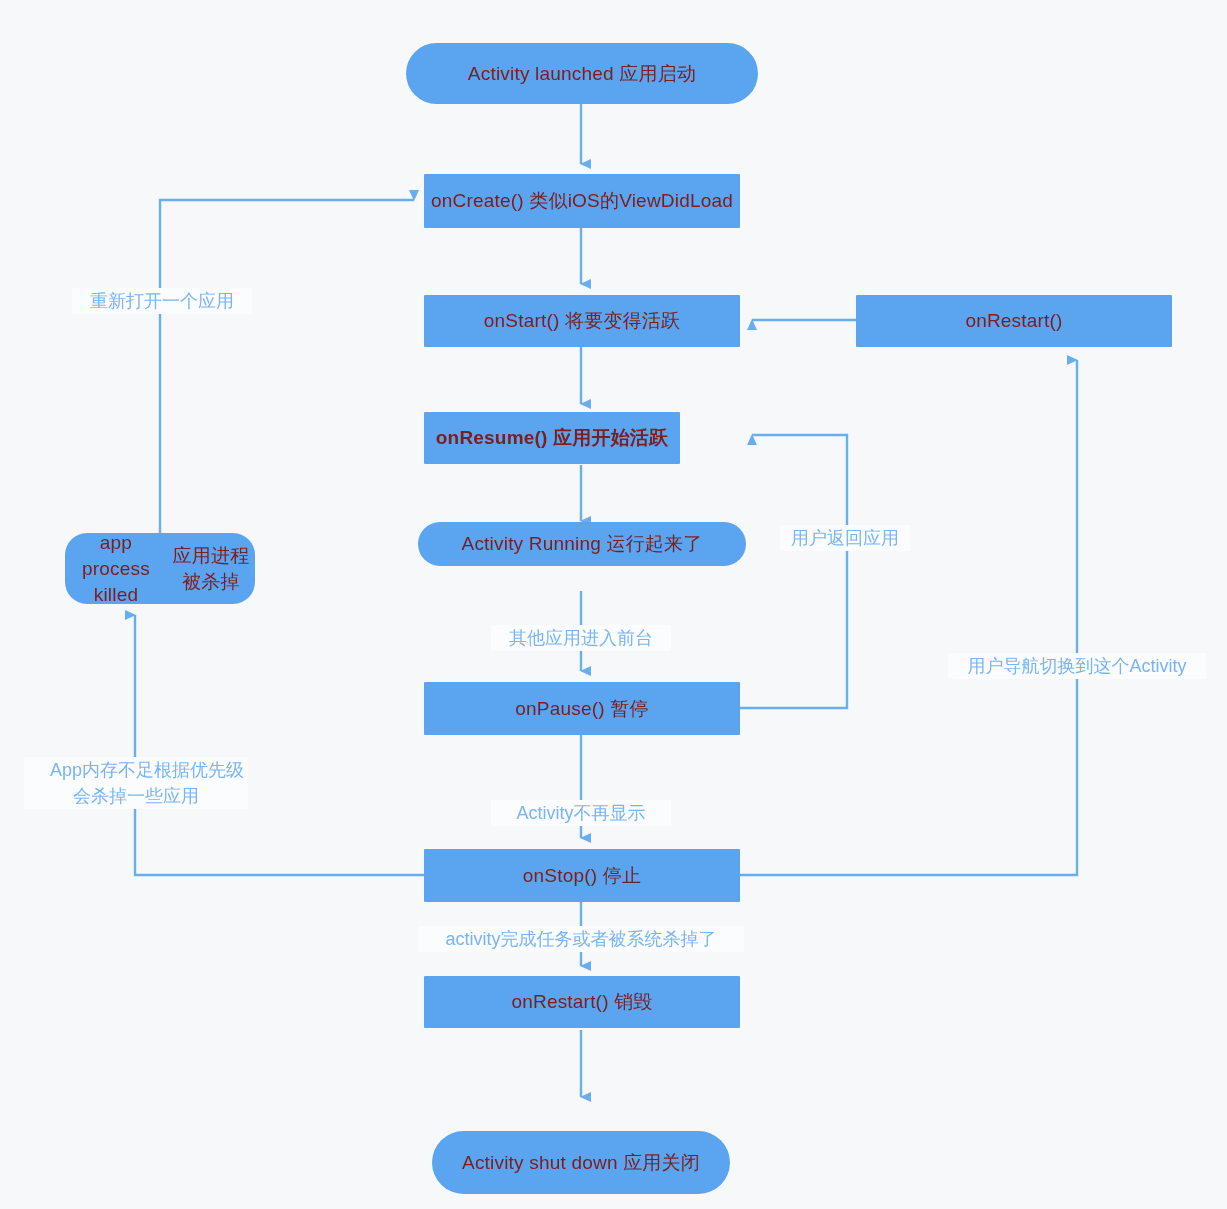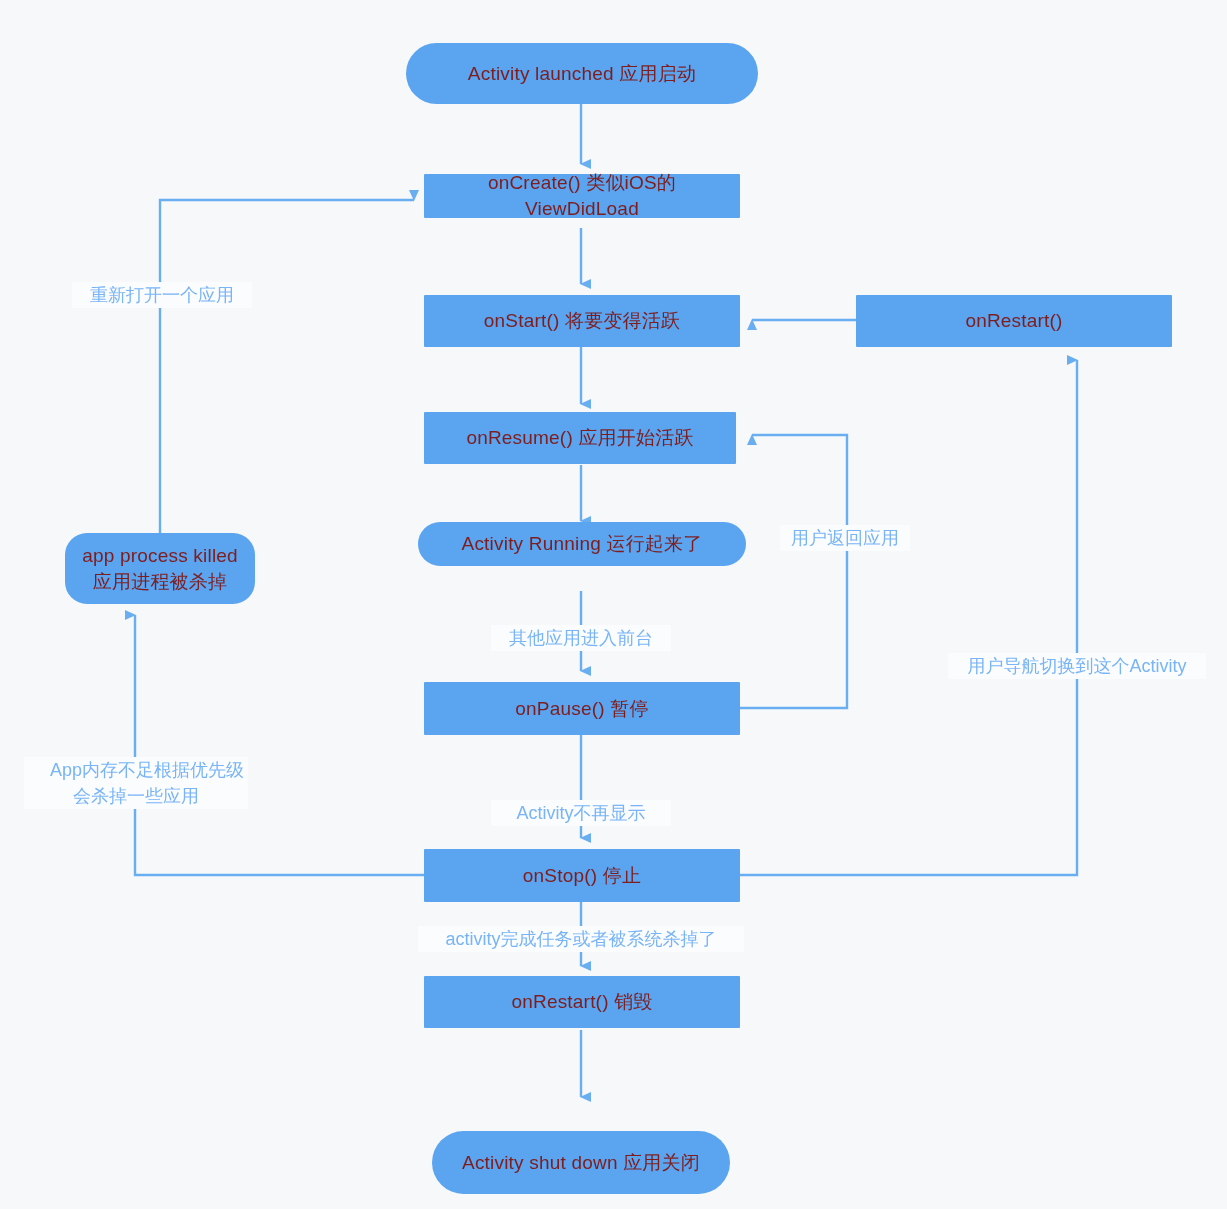--- a/index.html
+++ b/index.html
@@ -88,63 +88,63 @@
       <path d="M856,320 L752,320" marker-end="url(#arrow-left)"></path>
 
       <path d="M740,875 L1077,875 L1077,360" marker-end="url(#arrow-up)"></path>
     </g>
   </svg>
 
   <div class="node rounded" style="left:406px;top:43px;width:352px;height:61px;">
     <span>Activity launched 应用启动</span>
   </div>
 
-  <div class="node rect" style="left:424px;top:174px;width:316px;height:44px;flex-direction:column;">
+  <div class="node rect" style="left:424px;top:174px;width:316px;height:54px;">
     <span>onCreate() 类似iOS的</span>
     <span>ViewDidLoad</span>
   </div>
 
   <div class="node rect" style="left:424px;top:295px;width:316px;height:52px;">
     <span>onStart() 将要变得活跃</span>
   </div>
 
   <div class="node rect" style="left:856px;top:295px;width:316px;height:52px;">
     <span>onRestart()</span>
   </div>
 
-  <div class="node rect" style="left:424px;top:412px;width:312px;height:52px;">
+  <div class="node rect" style="left:424px;top:412px;width:256px;height:52px;font-weight:bold;">
     <span>onResume() 应用开始活跃</span>
   </div>
 
   <div class="node rounded" style="left:418px;top:522px;width:328px;height:44px;">
     <span>Activity Running 运行起来了</span>
   </div>
 
-  <div class="node rounded" style="left:65px;top:533px;width:190px;height:71px;flex-direction:column;border-radius:22px;">
+  <div class="node rounded" style="left:65px;top:533px;width:190px;height:71px;flex-direction:row;border-radius:22px;">
     <span>app process killed</span>
     <span>应用进程被杀掉</span>
   </div>
 
   <div class="node rect" style="left:424px;top:849px;width:316px;height:53px;">
     <span>onStop() 停止</span>
   </div>
 
   <div class="node rect" style="left:424px;top:682px;width:316px;height:53px;">
     <span>onPause() 暂停</span>
   </div>
 
   <div class="node rect" style="left:424px;top:976px;width:316px;height:52px;">
     <span>onRestart() 销毁</span>
   </div>
 
   <div class="node rounded" style="left:432px;top:1103px;width:298px;height:63px;margin-top:28px;">
     <span>Activity shut down 应用关闭</span>
   </div>
 
-  <div class="edge-label" style="left:72px;top:282px;width:180px;">重新打开一个应用</div>
+  <div class="edge-label" style="left:72px;top:288px;width:180px;">重新打开一个应用</div>
 
   <div class="edge-label" style="left:491px;top:625px;width:180px;">其他应用进入前台</div>
 
   <div class="edge-label" style="left:780px;top:525px;width:130px;">用户返回应用</div>
 
   <div class="edge-label" style="left:24px;top:757px;width:224px;text-align:right;">App内存不足根据优先级</div>
 
   <div class="edge-label" style="left:24px;top:783px;width:224px;">会杀掉一些应用</div>
 
   <div class="edge-label" style="left:491px;top:780px;width:180px;margin-top:20px;">Activity不再显示</div>

